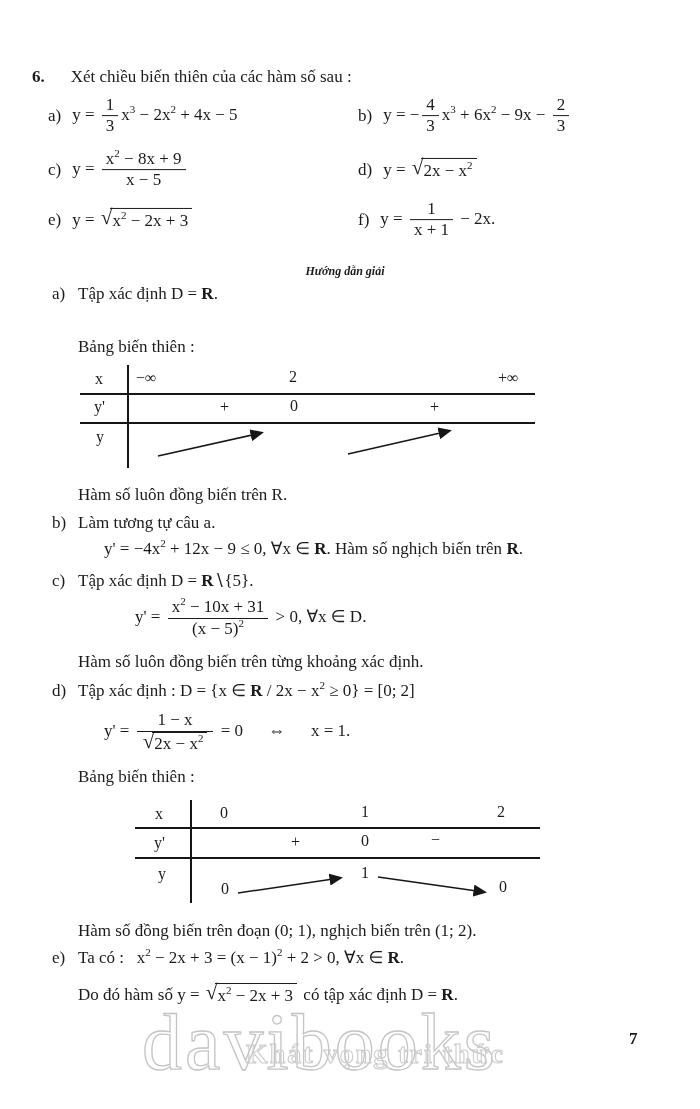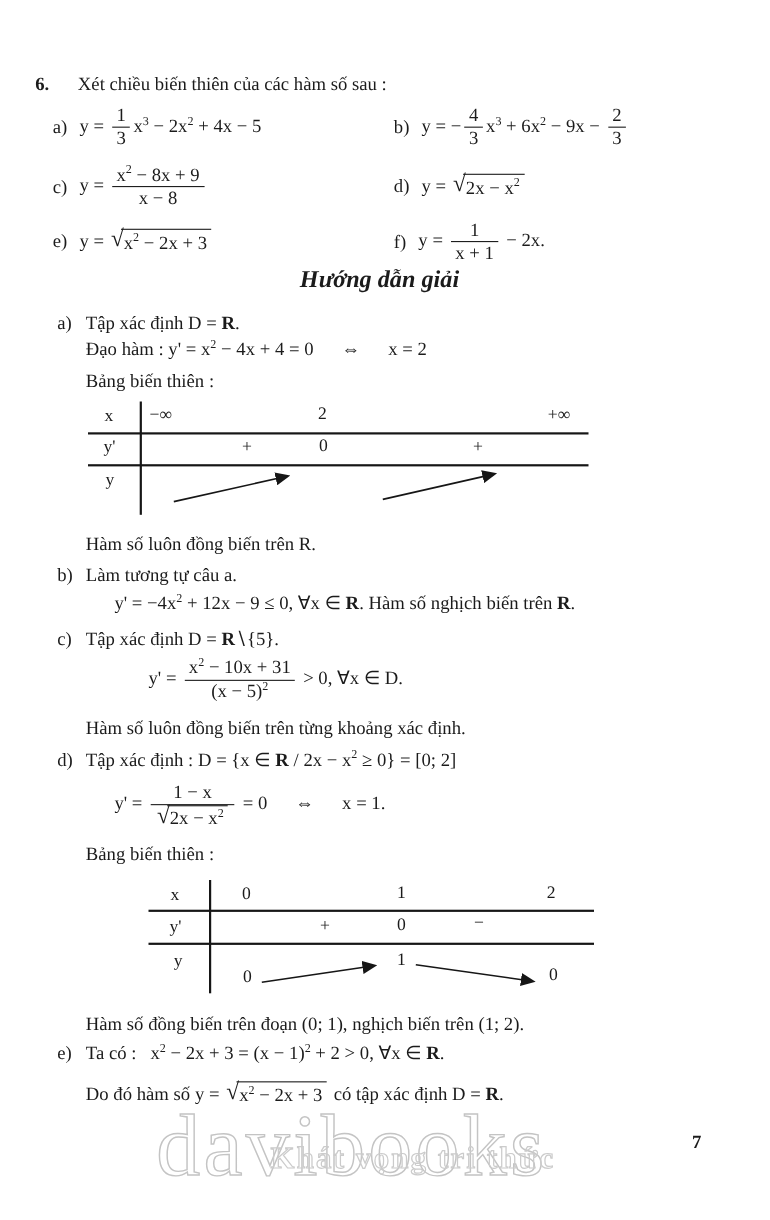--- a/index.html
+++ b/index.html
@@ -10,22 +10,22 @@
   sup{font-size:11px;line-height:0;}
   
   .prob-head{left:32px;top:66px;display:flex;gap:26px;}
   .prob-num{font-weight:bold;}
   
   .frow{position:absolute;left:0;width:700px;}
   .part{position:absolute;top:50%;transform:translateY(-50%);display:inline-flex;align-items:center;gap:11px;white-space:nowrap;}
   
   .sline{position:absolute;display:flex;align-items:center;white-space:nowrap;}
   .slabel{display:inline-block;width:26px;flex:none;}
-  .heading{position:absolute;left:0;top:240px;width:690px;text-align:center;
-           font-weight:bold;font-style:italic;font-size:22px;}
+  .heading{position:absolute;left:0;top:264px;width:690px;text-align:center;
+           font-weight:bold;font-style:italic;font-size:12px;}
   
   .frac{display:inline-block;vertical-align:middle;text-align:center;margin:0 3px;}
   .frac>.num,.frac>.den{display:block;line-height:1.2;padding:0 4px;}
   .frac>.den{border-top:1.4px solid #1b1b1b;}
   .sqrt{display:inline-flex;align-items:flex-start;margin:0 2px;}
   .rad{font-size:1.25em;line-height:1;margin-right:-2px;transform:translateY(-1px);}
   .radicand{border-top:1.4px solid #1b1b1b;padding:1px 4px 0 2px;}
   
   .vtable{position:absolute;}
   .vtable .vline{position:absolute;width:1.6px;background:#161616;top:0;}
@@ -54,21 +54,21 @@
       <span>y = <span class="frac"><span class="num">1</span><span class="den">3</span></span>x<sup>3</sup> − 2x<sup>2</sup> + 4x − 5</span>
     </span>
     <span class="part" style="left:358px;">
       <span>b)</span>
       <span>y = −<span class="frac"><span class="num">4</span><span class="den">3</span></span>x<sup>3</sup> + 6x<sup>2</sup> − 9x − <span class="frac"><span class="num">2</span><span class="den">3</span></span></span>
     </span>
   </div>
   <div class="frow" style="top:144px;height:52px;">
     <span class="part" style="left:48px;">
       <span>c)</span>
-      <span>y = <span class="frac"><span class="num">x<sup>2</sup> − 8x + 9</span><span class="den">x − 8</span></span></span>
+      <span>y = <span class="frac"><span class="num">x<sup>2</sup> − 8x + 9</span><span class="den">x − 5</span></span></span>
     </span>
     <span class="part" style="left:358px;">
       <span>d)</span>
       <span>y = <span class="sqrt">
             <span class="rad">√</span>
             <span class="radicand">2x − x<sup>2</sup></span>
           </span></span>
     </span>
   </div>
   <div class="frow" style="top:197px;height:46px;">
@@ -83,23 +83,20 @@
       <span>f)</span>
       <span>y = <span class="frac"><span class="num">1</span><span class="den">x + 1</span></span> − 2x.</span>
     </span>
   </div>
 
   <div class="heading">Hướng dẫn giải</div>
 
   <div class="sline" style="left:52px;top:283px;">
     <span class="slabel">a)</span>
     <span>Tập xác định D = <b>R</b>.</span>
-  </div>
-  <div class="sline" style="left:78px;top:307px;">
-    <span>Đạo hàm : y' = x<sup>2</sup> − 4x + 4 = 0  ⇔  x = 2</span>
   </div>
   <div class="sline" style="left:78px;top:336px;">
     <span>Bảng biến thiên :</span>
   </div>
 
   <div class="vtable" style="left:80px;top:365px;width:455px;height:103px;">
     <div class="vline" style="left:47px;height:103px;"></div>
     <div class="hline" style="top:28px;width:455px;"></div>
     <div class="hline" style="top:57px;width:455px;"></div>
     <span class="cell" style="left:15px;top:4px;">x</span>

